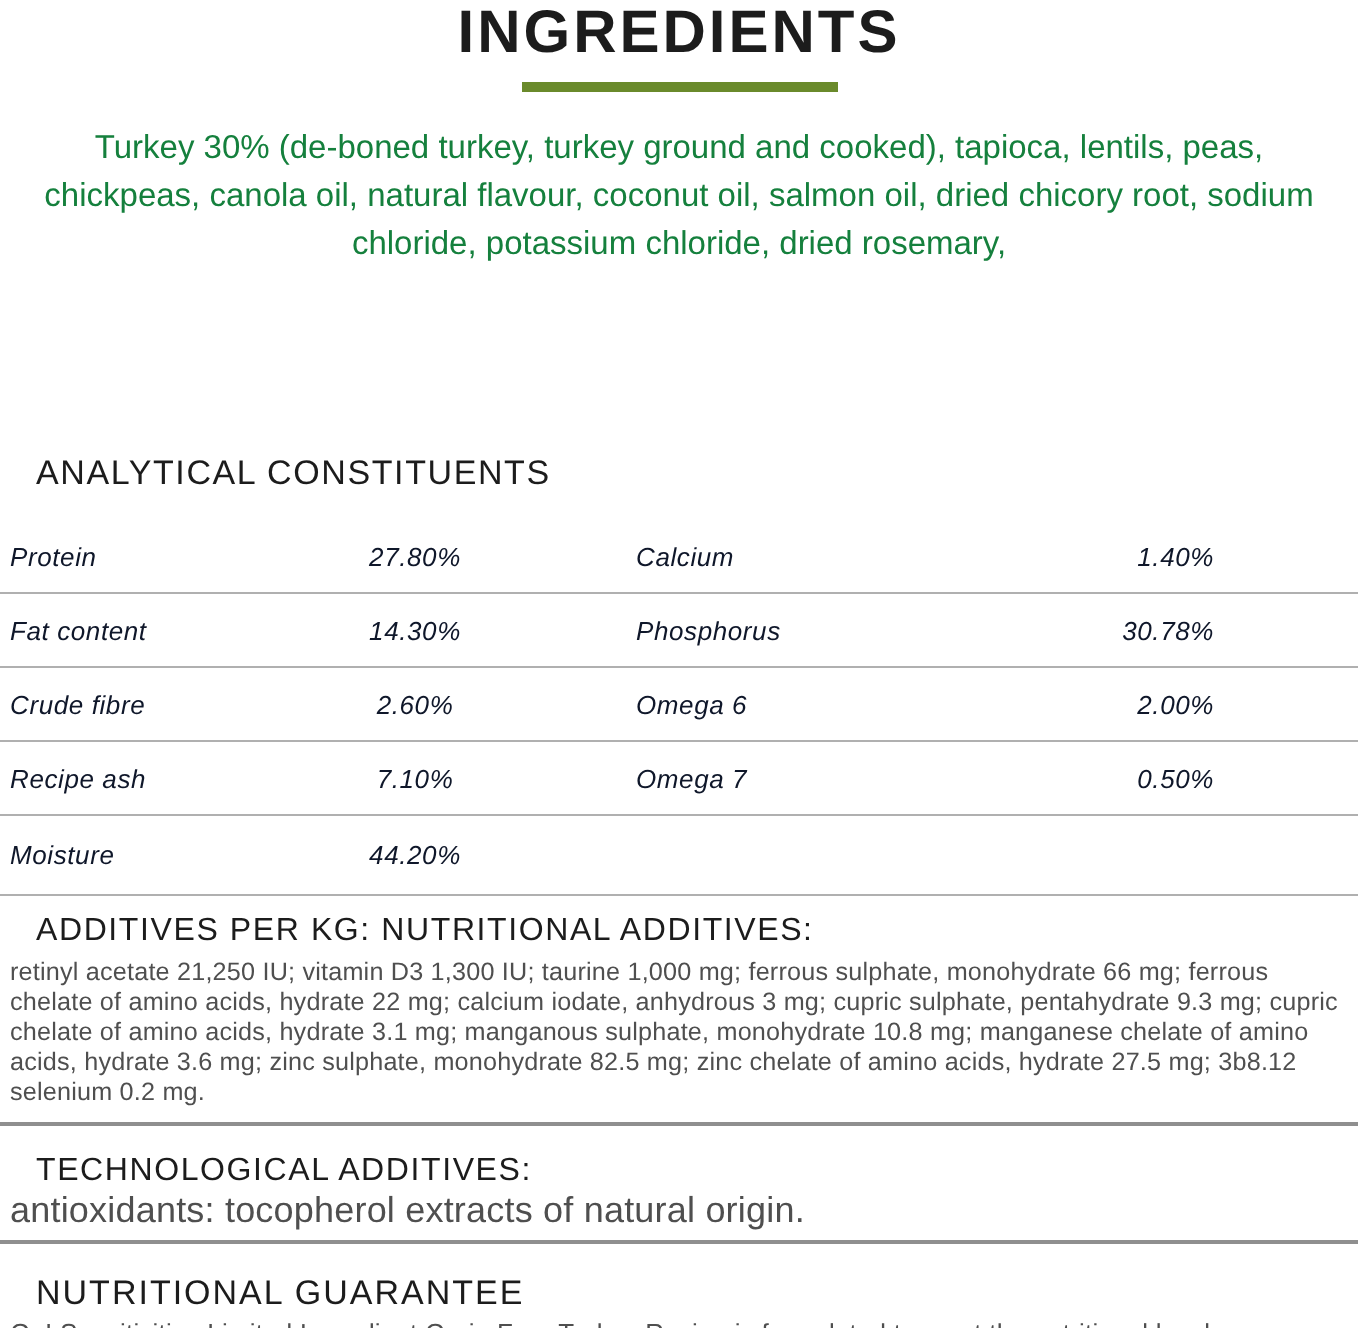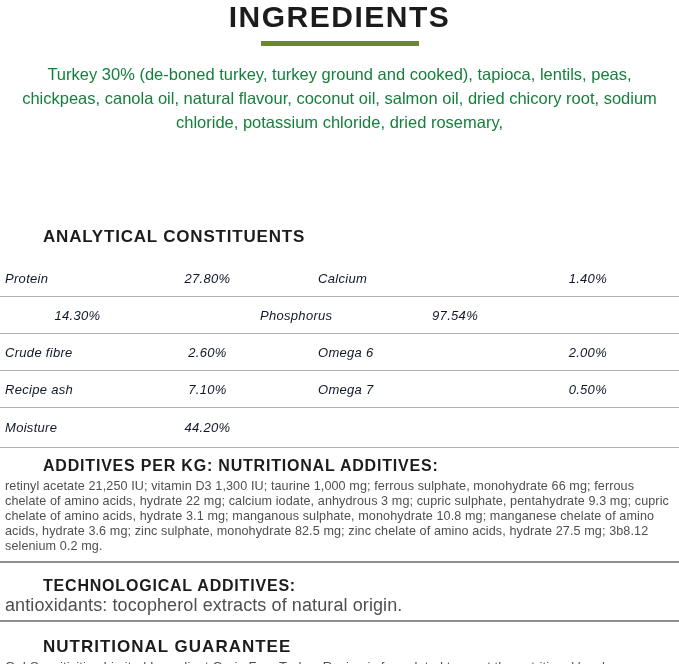--- a/index.html
+++ b/index.html
@@ -26,25 +26,24 @@
     width: 665px;
     text-align: center;
     font-size: 16.5px;
     line-height: 24px;
     color: #15803d;
   }
 
   .section-heading {
     font-size: 16px;
     line-height: 16px;
-    font-weight: bold;
+    font-weight: normal;
     letter-spacing: 0.8px;
     color: #1c1c1c;
-    padding-left: 7px;
-    margin-left: 36px;
+    padding-left: 18px;
   }
   .analytical-heading { margin-top: 94px; font-size: 17px; line-height: 17px; }
 
   .constituents-table { margin-top: 15px; width: 679px; }
   .t-row {
     display: grid;
     grid-template-columns: 155px 105px 58px 160px 129px 1fr;
     align-items: center;
     height: 37px;
     border-bottom: 1px solid #b0b0b0;
@@ -95,24 +94,25 @@
   <div class="constituents-table">
     <div class="t-row">
       <div class="t-label-left">Protein</div>
       <div class="t-value-left">27.80%</div>
       <div></div>
       <div class="t-label-right">Calcium</div>
       <div class="t-value-right">1.40%</div>
       <div></div>
     </div>
     <div class="t-row">
+      <div class="t-label-left">Fat content</div>
       <div class="t-value-left">14.30%</div>
       <div></div>
       <div class="t-label-right">Phosphorus</div>
-      <div class="t-value-right">97.54%</div>
+      <div class="t-value-right">30.78%</div>
       <div></div>
     </div>
     <div class="t-row">
       <div class="t-label-left">Crude fibre</div>
       <div class="t-value-left">2.60%</div>
       <div></div>
       <div class="t-label-right">Omega 6</div>
       <div class="t-value-right">2.00%</div>
       <div></div>
     </div>

